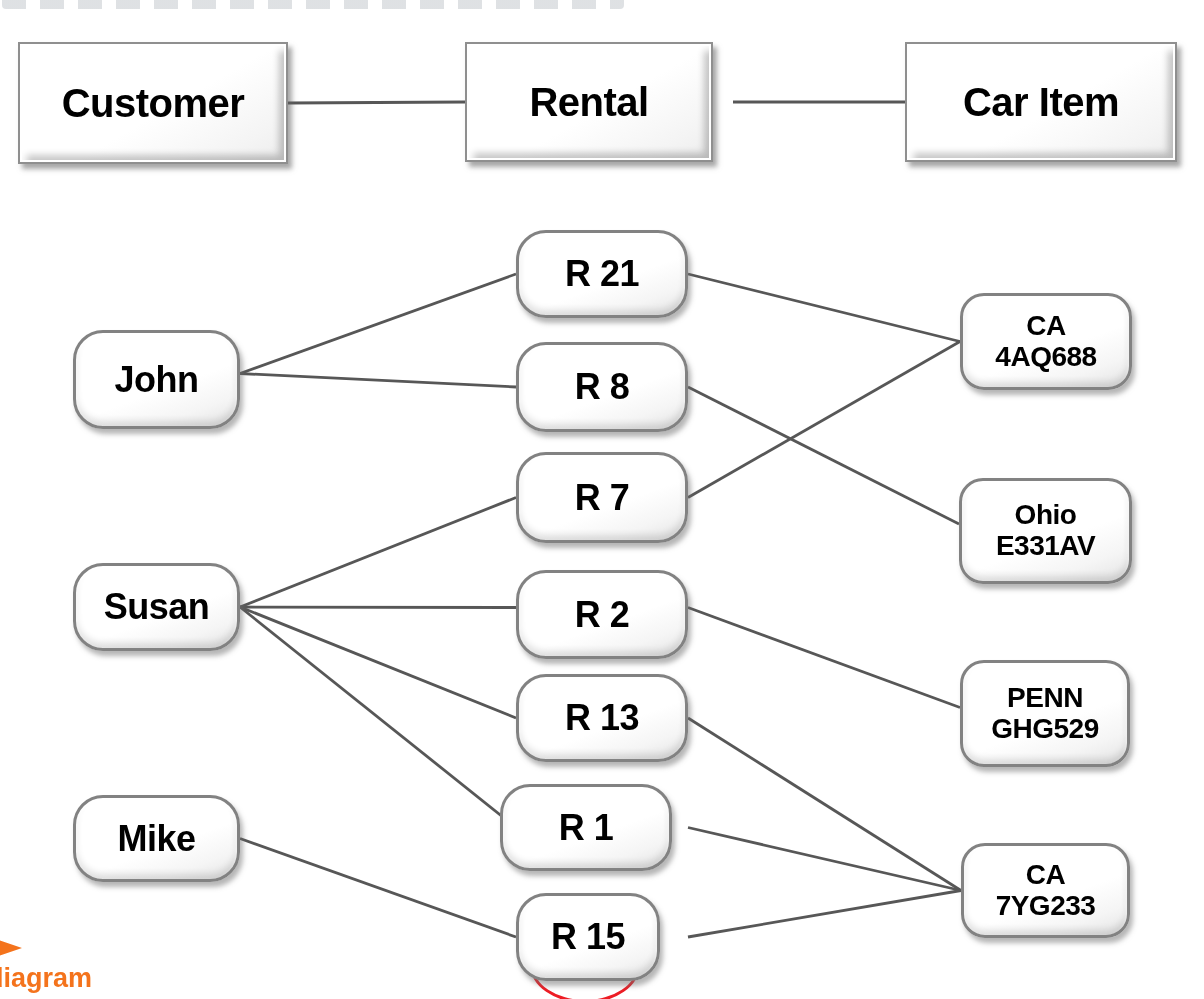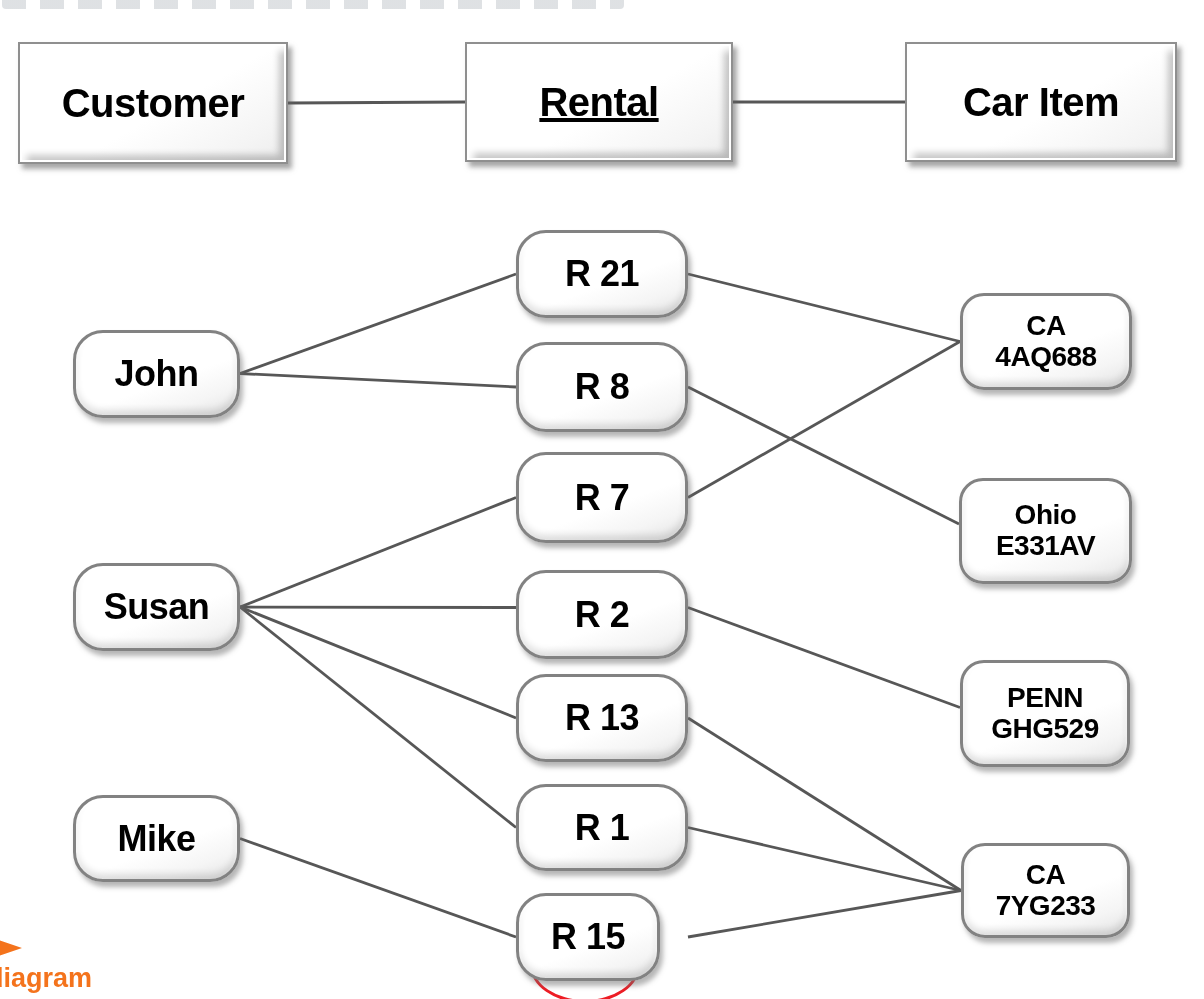--- a/index.html
+++ b/index.html
@@ -80,27 +80,27 @@
       <line x1="688" y1="718" x2="961" y2="890.5"></line>
       <line x1="688" y1="827.5" x2="961" y2="890.5"></line>
       <line x1="688" y1="937" x2="961" y2="890.5"></line>
     </svg>
   <div class="red-ellipse" id="red-ellipse" style="left: 530px; top: 927px; width: 110px; height: 76px; border-color: rgb(237, 28, 36);"></div>
   <div class="wm-arrow"></div>
   <div class="wm-text">diagram</div>
 <div class="entity" style="left: 18px; top: 42px; width: 270px; height: 122px;">
       <span>Customer</span>
     </div>
-    <div class="entity" style="left: 465px; top: 42px; width: 268px; height: 120px; text-decoration: underline;">
+    <div class="entity" style="left: 465px; top: 42px; width: 248px; height: 120px;">
       <span>Rental</span>
     </div>
     <div class="entity" style="left: 905px; top: 42px; width: 272px; height: 120px;">
       <span>Car Item</span>
     </div>
-    <div class="pill" style="left: 73px; top: 330px; width: 167px; height: 88px;">
+    <div class="pill" style="left: 73px; top: 330px; width: 167px; height: 99px;">
       <span>John</span>
     </div>
     <div class="pill" style="left: 73px; top: 563px; width: 167px; height: 88px;">
       <span>Susan</span>
     </div>
     <div class="pill" style="left: 73px; top: 795px; width: 167px; height: 87px;">
       <span>Mike</span>
     </div>
     <div class="pill" style="left: 516px; top: 230px; width: 172px; height: 88px;">
       <span>R 21</span>
@@ -110,21 +110,21 @@
     </div>
     <div class="pill" style="left: 516px; top: 452px; width: 172px; height: 91px;">
       <span>R 7</span>
     </div>
     <div class="pill" style="left: 516px; top: 563px; width: 172px; height: 89px; margin-top: 7px;">
       <span>R 2</span>
     </div>
     <div class="pill" style="left: 516px; top: 674px; width: 172px; height: 88px;">
       <span>R 13</span>
     </div>
-    <div class="pill" style="left: 516px; top: 784px; width: 172px; height: 87px; align-items: center;">
+    <div class="pill" style="left: 500px; top: 784px; width: 172px; height: 87px; align-items: center;">
       <span>R 1</span>
     </div>
     <div class="pill" style="left: 516px; top: 893px; width: 144px; height: 88px;">
       <span>R 15</span>
     </div>
     <div class="pill multi" style="left: 960px; top: 293px; width: 172px; height: 97px;">
       <span>CA</span>
       <span>4AQ688</span>
     </div>
     <div class="pill multi" style="left: 959px; top: 478px; width: 173px; height: 106px;">

